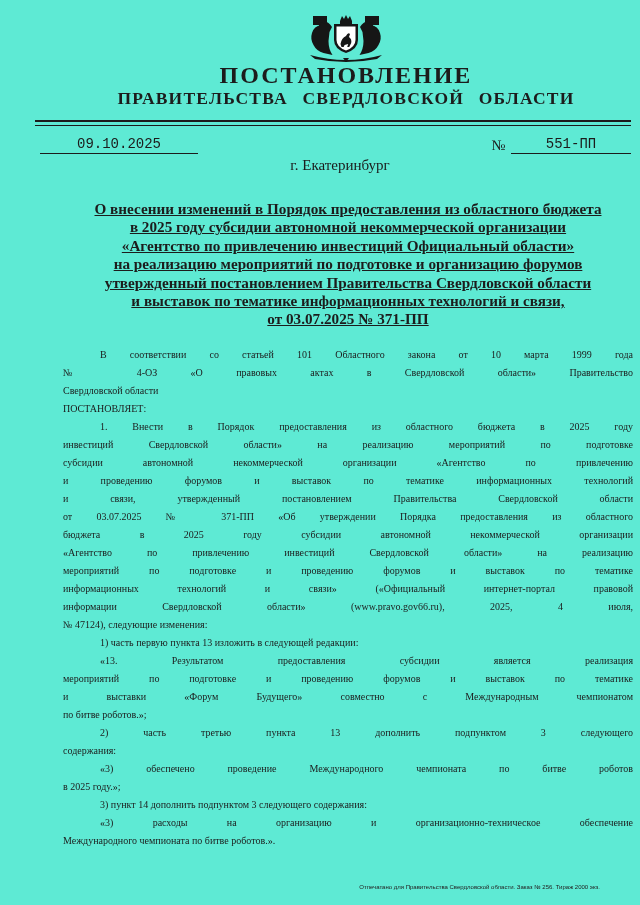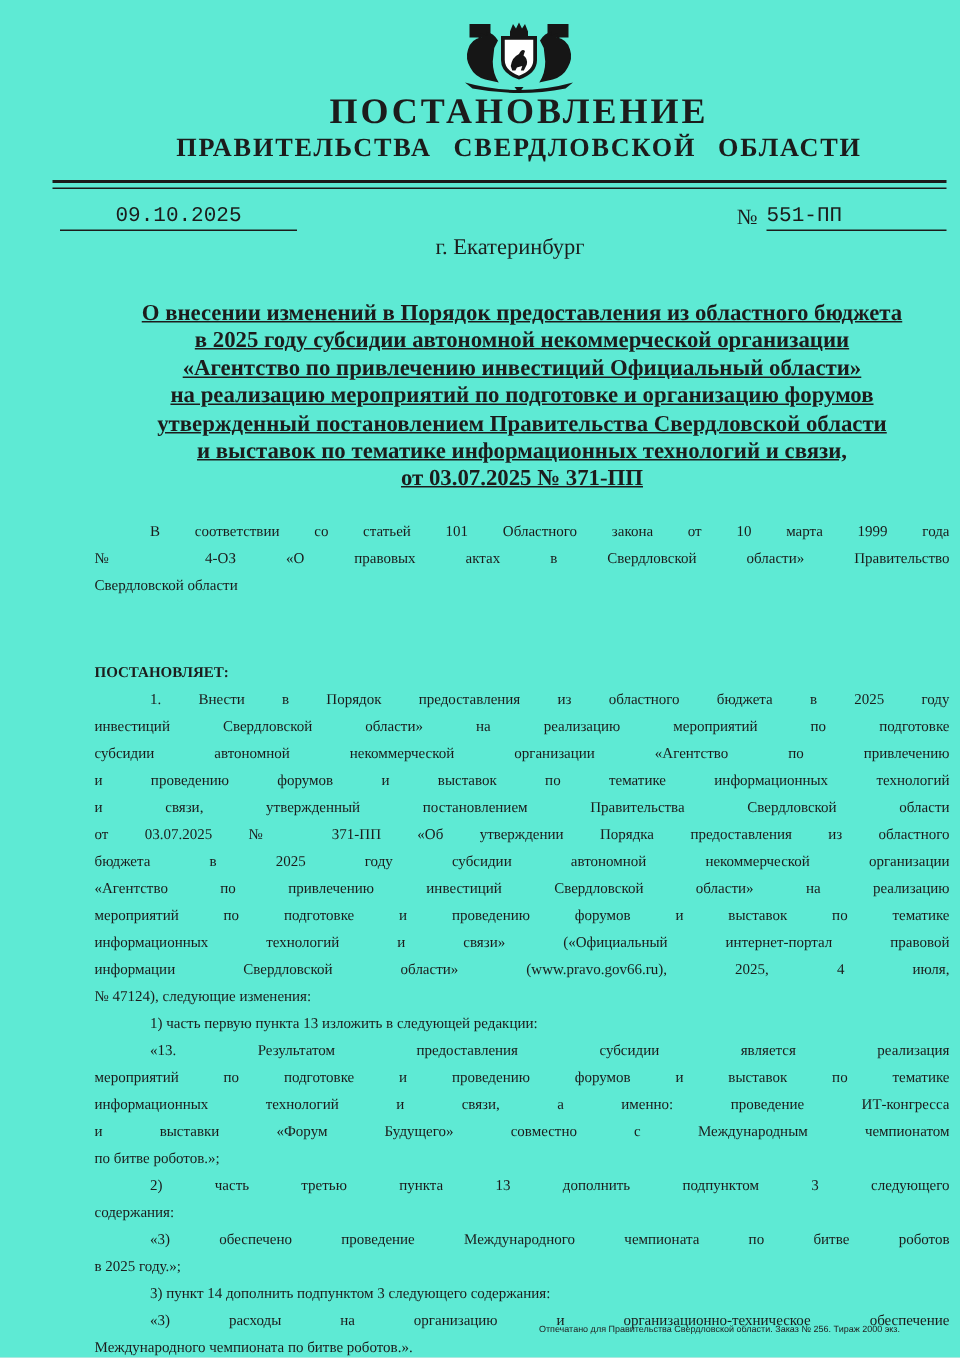--- a/index.html
+++ b/index.html
@@ -26,21 +26,21 @@
     border-bottom:1px solid #1c1c1c;text-align:center;
     font-family:"Liberation Mono", monospace;font-size:14px;line-height:18px;
   }
   .num-wrap{
     position:absolute;top:135px;right:9px;height:18px;
     font-size:14.5px;line-height:18px;white-space:nowrap;
   }
   .num-label{display:inline-block;vertical-align:bottom;padding-right:6px;}
   .num-value{
     display:inline-block;vertical-align:bottom;width:120px;height:18px;
-    border-bottom:1px solid #1c1c1c;
+    border-bottom:1px solid #1c1c1c;text-align:center;
     font-family:"Liberation Mono", monospace;font-size:14px;line-height:18px;
   }
   .city{
     position:absolute;top:157px;left:340px;transform:translateX(-50%);
     font-size:15px;white-space:nowrap;
   }
   .subject{
     position:absolute;top:200px;left:63px;width:570px;
     font-weight:bold;font-size:15.2px;line-height:18.4px;text-decoration:underline;
   }
@@ -48,21 +48,21 @@
   .body{
     position:absolute;top:346px;left:63px;width:570px;
     font-size:10px;line-height:18px;
   }
   .b-line{
     height:18px;overflow:hidden;white-space:nowrap;
     text-align:justify;text-align-last:justify;
   }
   .b-line.last{text-align-last:left;}
   .b-line.ind{text-indent:37px;}
-  .b-line.bold{font-weight:bold;margin-top:40px;}
+  .b-line.bold{font-weight:normal;}
   .imprint{
     position:absolute;top:884px;right:40px;
     font-family:"Liberation Sans", sans-serif;font-size:6px;color:#222;white-space:nowrap;
   }
 </style>
 </head>
 <body>
 
 <div class="page">
 
@@ -123,21 +123,20 @@
       <div class="b-line">от 03.07.2025 № 371-ПП «Об утверждении Порядка предоставления из областного</div>
       <div class="b-line">бюджета в 2025 году субсидии автономной некоммерческой организации</div>
       <div class="b-line">«Агентство по привлечению инвестиций Свердловской области» на реализацию</div>
       <div class="b-line">мероприятий по подготовке и проведению форумов и выставок по тематике</div>
       <div class="b-line">информационных технологий и связи» («Официальный интернет-портал правовой</div>
       <div class="b-line">информации Свердловской области» (www.pravo.gov66.ru), 2025, 4 июля,</div>
       <div class="b-line last">№ 47124), следующие изменения:</div>
       <div class="b-line last ind">1) часть первую пункта 13 изложить в следующей редакции:</div>
       <div class="b-line ind">«13. Результатом предоставления субсидии является реализация</div>
       <div class="b-line">мероприятий по подготовке и проведению форумов и выставок по тематике</div>
-      <div class="b-line">информационных технологий и связи, а именно: проведение ИТ-конгресса</div>
       <div class="b-line">и выставки «Форум Будущего» совместно с Международным чемпионатом</div>
       <div class="b-line last">по битве роботов.»;</div>
       <div class="b-line ind">2) часть третью пункта 13 дополнить подпунктом 3 следующего</div>
       <div class="b-line last">содержания:</div>
       <div class="b-line ind">«3) обеспечено проведение Международного чемпионата по битве роботов</div>
       <div class="b-line last">в 2025 году.»;</div>
       <div class="b-line last ind">3) пункт 14 дополнить подпунктом 3 следующего содержания:</div>
       <div class="b-line ind">«3) расходы на организацию и организационно-техническое обеспечение</div>
       <div class="b-line last">Международного чемпионата по битве роботов.».</div>
     </div>

